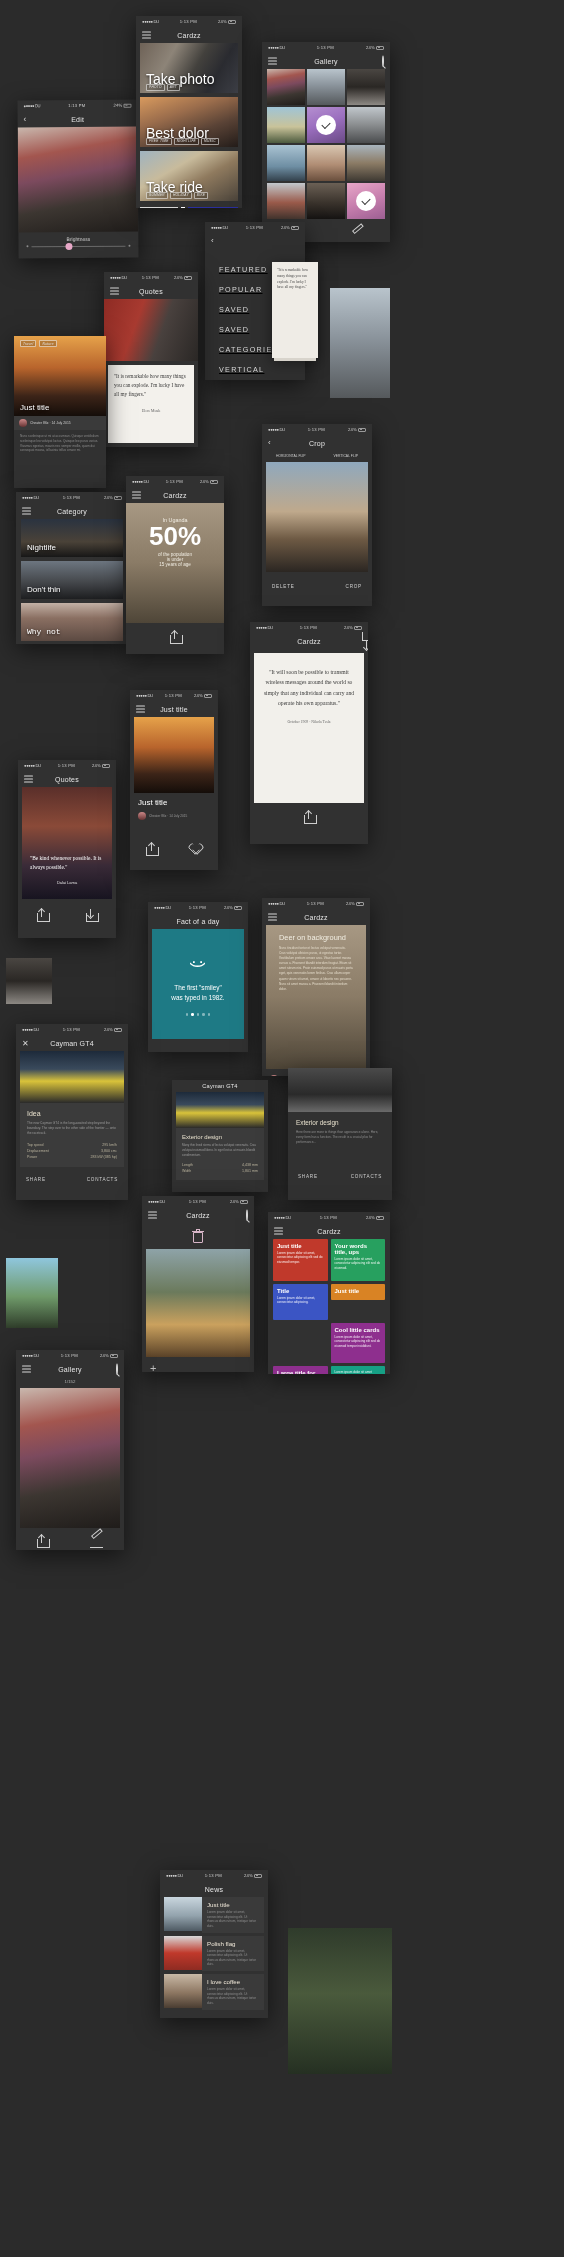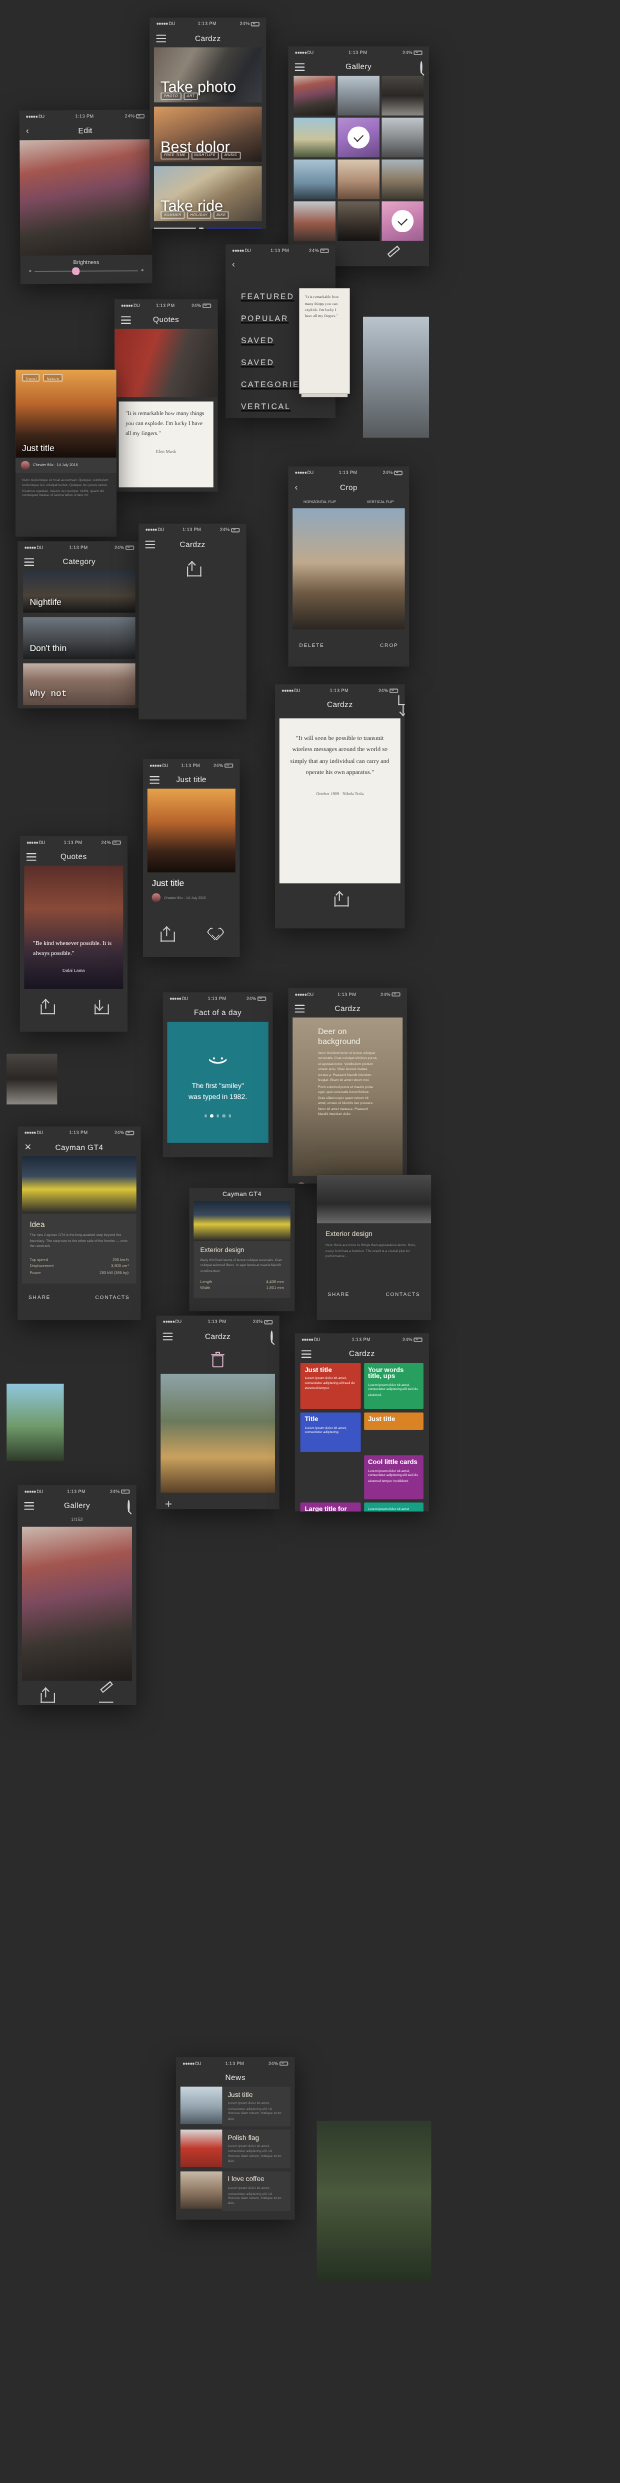--- a/index.html
+++ b/index.html
@@ -398,20 +398,27 @@
     <div class="navbar">
       <span class="left">
           <span class="hamb">
             <i></i>
             <i></i>
             <i></i>
           </span>
         </span>
       <span>Cardzz</span>
     </div>
+    <div class="media grad-deer" style="height:120px;padding:14px 8px 0;text-align:center;">
+      <div style="font-size:5.4px;color:#f0ece2;">In Uganda</div>
+      <div class="big50">50%</div>
+      <div style="font-size:4.6px;color:#f0ece2;margin-top:3px;">of the population</div>
+      <div style="font-size:4.6px;color:#f0ece2;">is under</div>
+      <div style="font-size:4.6px;color:#f0ece2;">15 years of age</div>
+    </div>
     <div style="display:flex;justify-content:center;padding-top:8px;">
       <span class="icon-btn">
           <span class="share-ic">
             <i class="arrow-up"></i>
           </span>
         </span>
     </div>
   </div>
 
   <div class="phone" style="left:262px; top:424px; width:110px; height:182px;">
@@ -581,21 +588,21 @@
     <div class="navbar">
       <span class="left">
           <span class="hamb">
             <i></i>
             <i></i>
             <i></i>
           </span>
         </span>
       <span>Cardzz</span>
     </div>
-    <div class="media grad-deer" style="height:144px;margin:0 4px;padding:8px 23px;">
+    <div class="media grad-deer" style="height:144px;margin:0 4px;padding:8px 13px;">
       <div style="font-size:7.4px;color:#f2eee2;">Deer on background</div>
       <div style="font-size:3.1px;color:#e2d9c8;line-height:1.65;margin-top:4px;">Nunc tincidunt tortor et lectus volutpat venenatis. Cras volutpat ultricies purus, ut egestas tortor. Vestibulum pretium ornare arcu. Vitae laoreet massa cursus a. Praesent blandit interdum feugiat. Etiam sit amet rutrum nisi. Proin euismod purus ut mauris porta eget, quis venenatis lorem finibus. Cras ullamcorper quam rutrum sit amet, ornare ut lobortis nec posuere. Nunc sit amet massa a. Praesent blandit interdum dolor.</div>
     </div>
     <div style="display:flex;align-items:center;justify-content:space-between;padding:4px 8px;">
       <span style="display:flex;align-items:center;gap:3px;">
         <span style="width:8px;height:8px;border-radius:50%;background:linear-gradient(#c88,#633);"></span>
         <span style="font-size:3.2px;color:#9a9a9a;">Cheater  86x · 14 July 2015</span>
       </span>
       <span class="icon-btn">
           <span class="heart-ic"></span>

